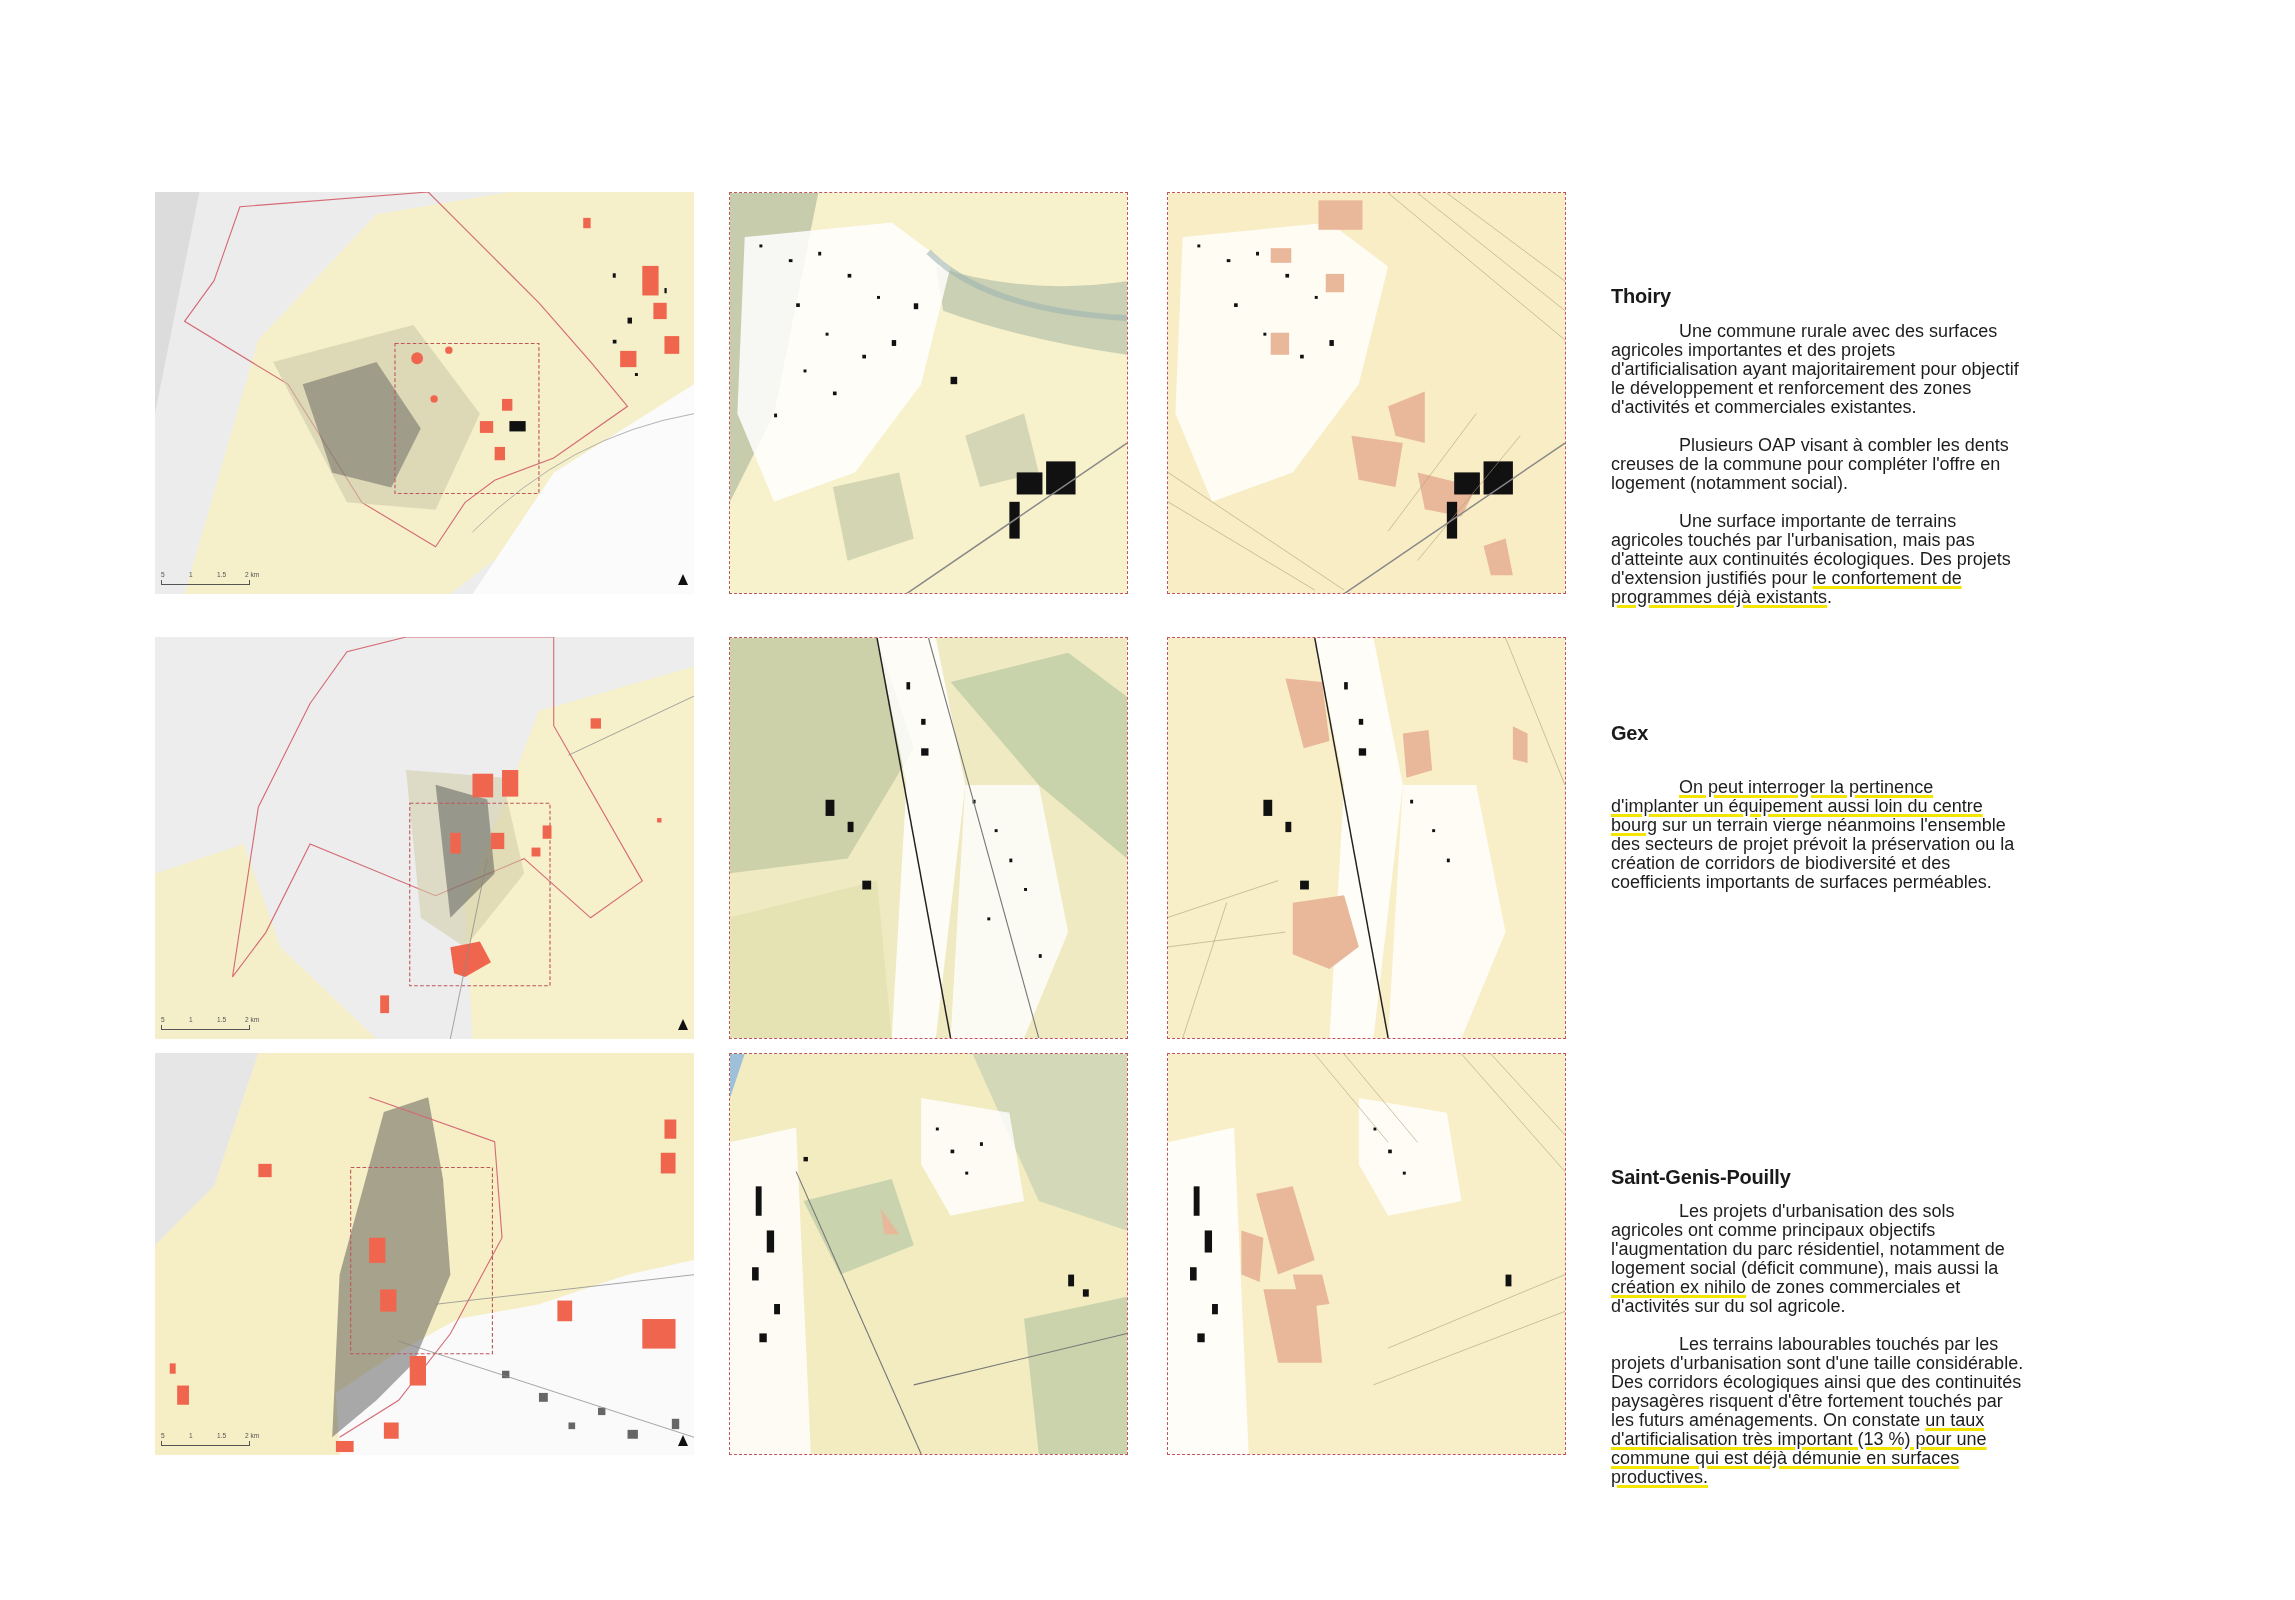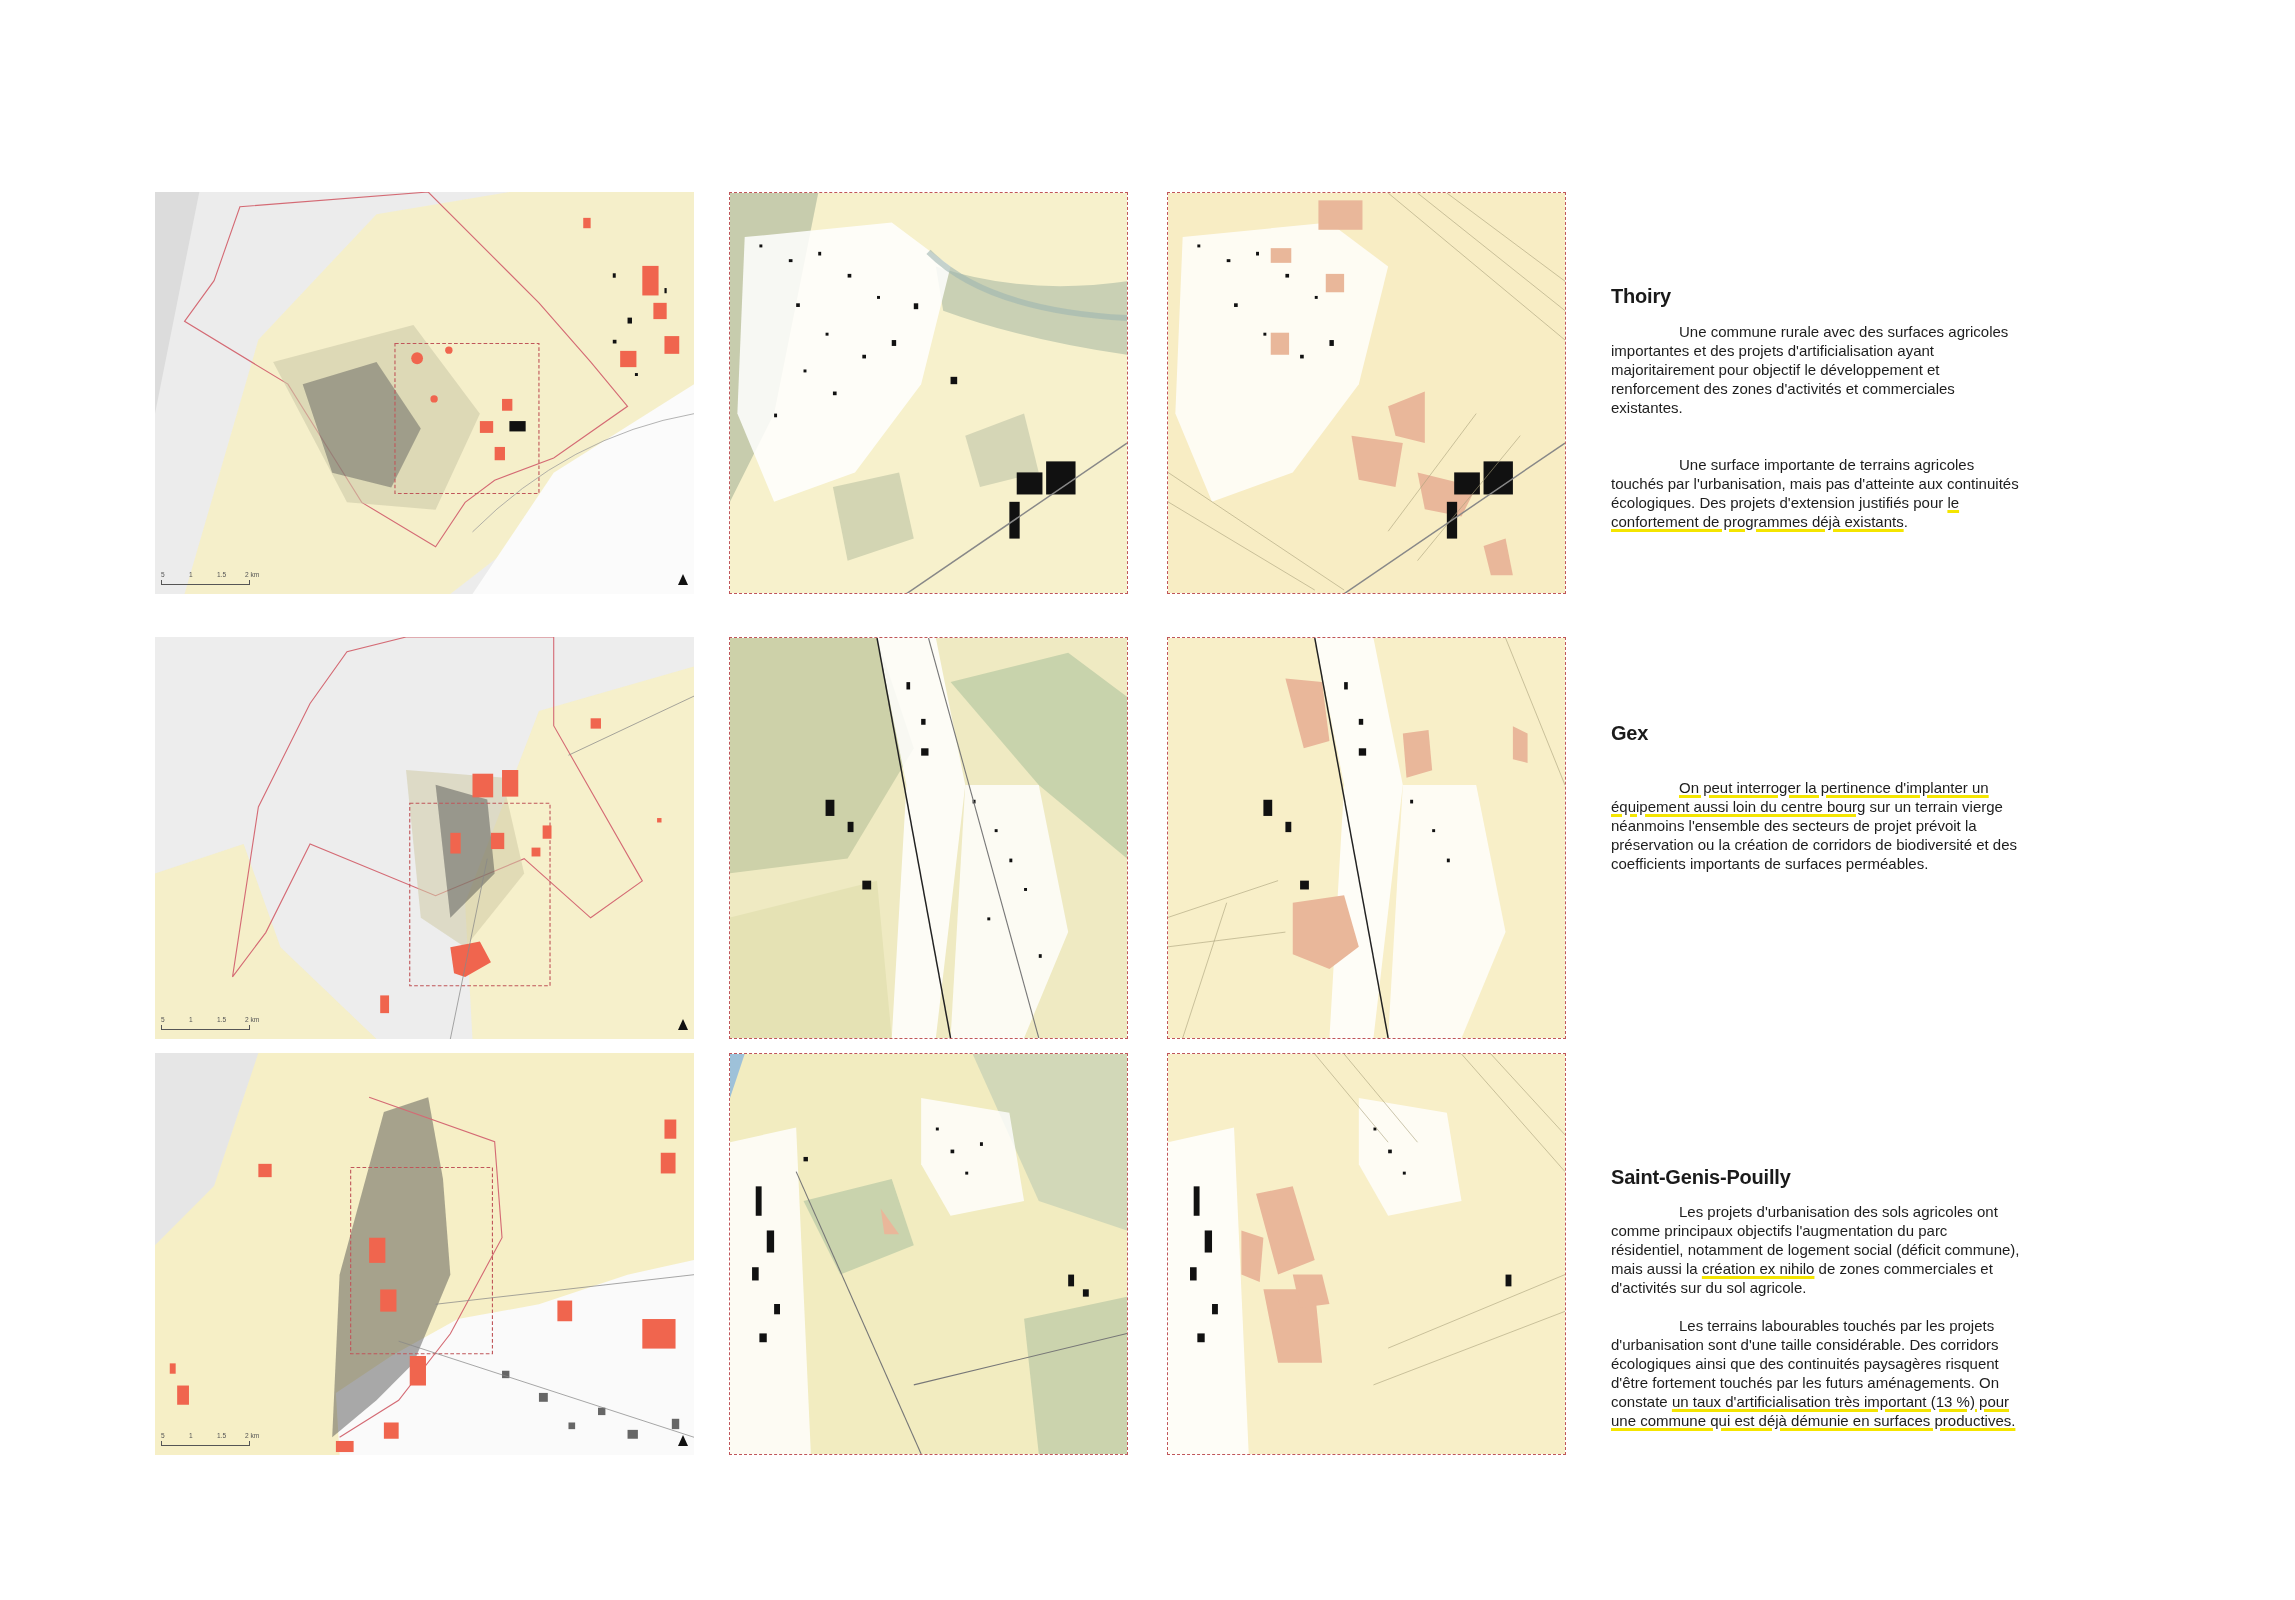--- a/index.html
+++ b/index.html
@@ -10,21 +10,21 @@
   .zoom-a { left:729px; width:399px; height:402px; border:1.5px dashed #c0565a; box-sizing:border-box; }
   .zoom-b { left:1167px; width:399px; height:402px; border:1.5px dashed #c0565a; box-sizing:border-box; }
   .map svg { position:absolute; left:0; top:0; width:100%; height:100%; display:block; }
   .scalebar { position:absolute; left:5.9px; bottom:8.9px; font-size:6.6px; color:#555; }
   .scalebar .ticks { display:flex; gap:0; }
   .scalebar .ticks span { width:28px; display:inline-block; }
   .scalebar .line { width:87px; height:4.4px; border-left:0.7px solid #555; border-right:0.7px solid #555; border-bottom:0.7px solid #555; margin-top:1.5px; }
   .north { position:absolute; right:5.9px; bottom:8.9px; width:0; height:0; border-left:5.2px solid transparent; border-right:5.2px solid transparent; border-bottom:11.8px solid #111; }
   .text-col { position:absolute; left:1611px; width:413px; }
   .title { font-size:20px; font-weight:bold; letter-spacing:-0.2px; margin:0; line-height:25px; }
-  .para { font-size:15px; line-height:19px; margin:0; color:#1d1d1d; }
+  .para { font-size:18px; line-height:19px; margin:0; color:#1d1d1d; }
   .para .indent { display:inline-block; width:68px; }
   .hl { text-decoration:underline; text-decoration-color:#f4e500; text-decoration-thickness:3px; text-underline-offset:2.2px; }
 </style>
 </head>
 <body>
 
 <div class="row" style="top:192px;height:403px;">
   <div class="map overview">
     <svg viewBox="0 0 730 544" preserveAspectRatio="none">
       <rect width="730" height="544" fill="#ececec"></rect>
@@ -141,20 +141,21 @@
       </g>
       <path d="M240,545 L541,340" stroke="#888" stroke-width="2" fill="none"></path>
     </svg>
   </div>
 
   <div class="text-col" style="top:92px;">
     <h2 class="title">Thoiry</h2>
     <div style="height:13.3px"></div>
     <p class="para"><span class="indent"></span><span>Une commune rurale avec des surfaces agricoles importantes et des projets d'artificialisation ayant majoritairement pour objectif le développement et renforcement des zones d'activités et commerciales existantes.</span></p>
     <div style="height:19px"></div>
+    <p class="para"><span class="indent"></span><span>Plusieurs OAP visant à combler les dents creuses de la commune pour compléter l'offre en logement (notamment social).</span></p>
     <div style="height:19px"></div>
     <p class="para"><span class="indent"></span><span>Une surface importante de terrains agricoles touchés par l'urbanisation, mais pas d'atteinte aux continuités écologiques. Des projets d'extension justifiés pour </span><span class="hl">le confortement de programmes déjà existants</span><span>.</span></p>
   </div>
 </div>
 
 <div class="row" style="top:637px;height:403px;">
   <div class="map overview">
     <svg viewBox="0 0 730 544" preserveAspectRatio="none">
       <rect width="730" height="544" fill="#ededed"></rect>
       <path d="M0,320 L120,280 L170,420 L300,544 L0,544 Z" fill="#f5eec4" opacity="0.9"></path>

